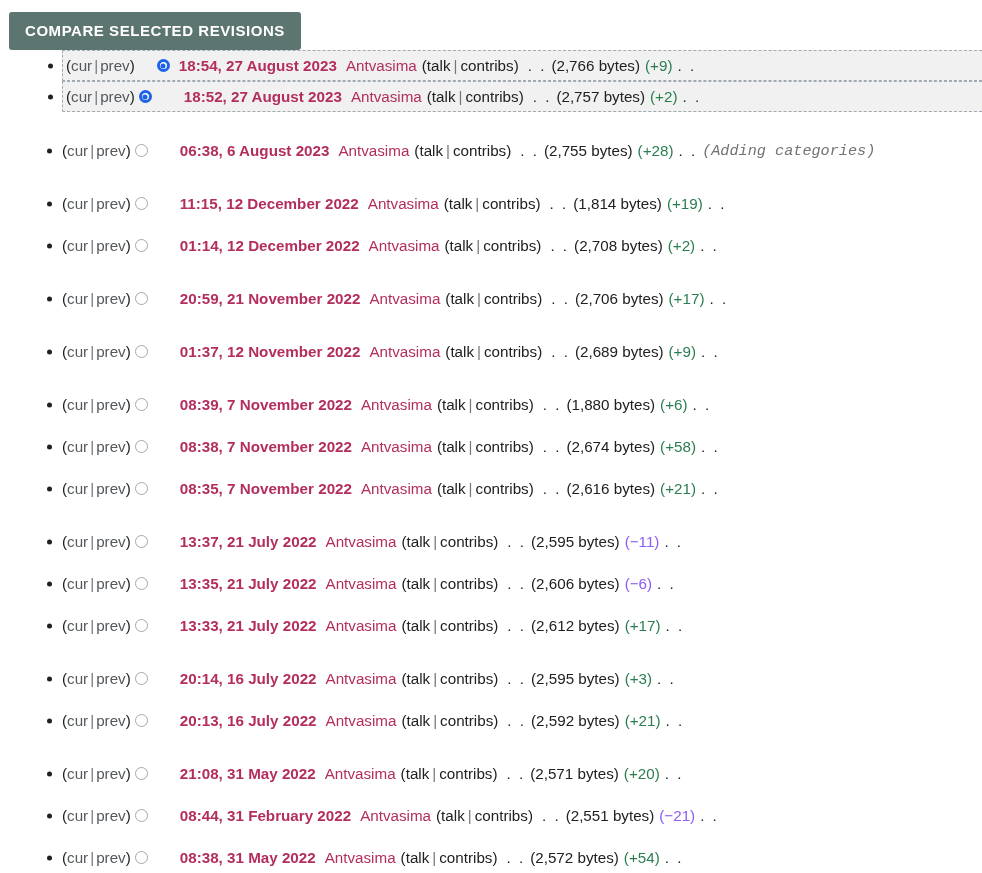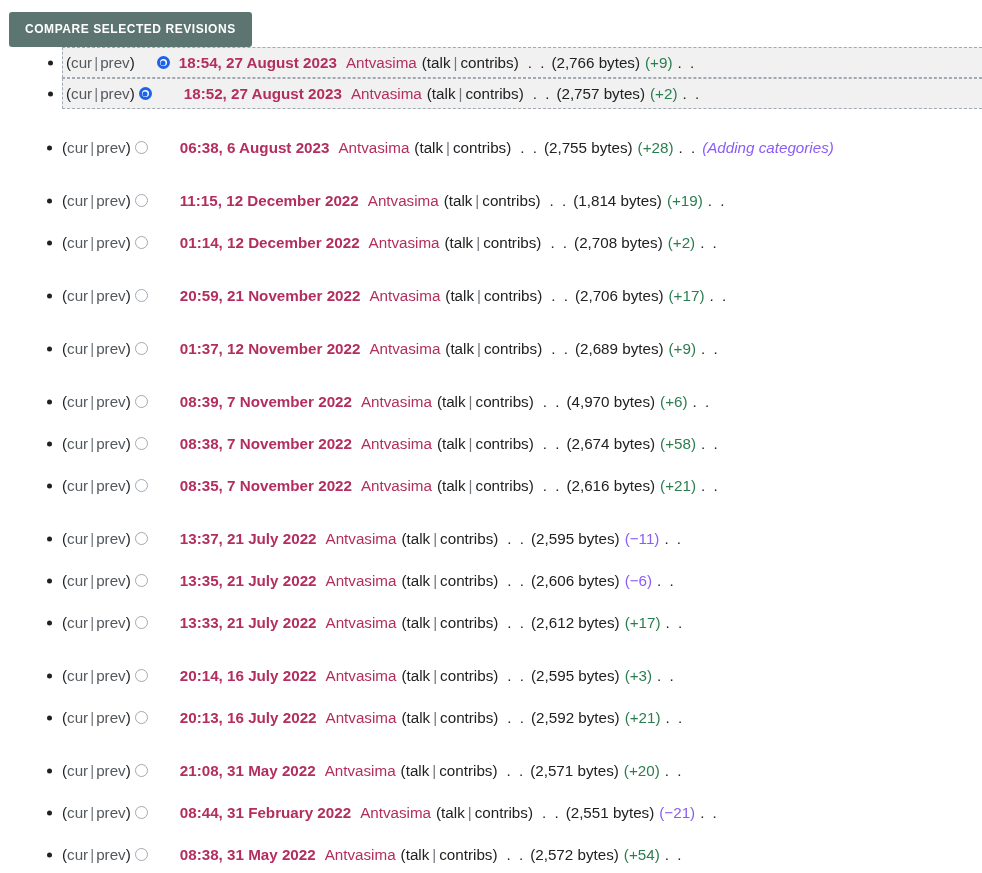--- a/index.html
+++ b/index.html
@@ -19,21 +19,21 @@
 
   
   #compare-bar {
     padding: 12px 0 0 9px;
   }
   #compare-button {
     display: inline-block;
     background: #5d7571;
     color: #ffffff;
     font-family: "Liberation Sans", sans-serif;
-    font-size: 12px;
+    font-size: 15px;
     font-weight: bold;
     letter-spacing: 0.55px;
     text-transform: uppercase;
     border: none;
     border-radius: 3px;
     padding: 11px 16px 12px 16px;
     cursor: pointer;
     line-height: 1;
   }
 
@@ -128,21 +128,21 @@
     text-decoration: none;
     cursor: pointer;
   }
   .paren { color: #202122; }
   .talk  { color: #202122; }
   .pipe  { color: #72777d; padding: 0 3px; }
   .bytes { color: #202122; }
   .dots  { color: #202122; letter-spacing: 2px; }
   .diff-pos { color: #2a7d4f; }
   .diff-neg { color: #8b5cf6; }
-  .comment { color: #8b5cf6; font-style: italic; }
+  .comment { color: #737373; font-style: italic; font-family: Liberation Mono, monospace; }
 
   .sp { display: inline-block; }
   .sp-sm { width: 5px; }
   .sp-md { width: 9px; }
   .sp-lg { width: 16px; }
 </style>
 </head>
 <body>
 
 <div id="compare-bar">
@@ -314,21 +314,21 @@
       <span class="sp sp-lg"></span>
       <span class="sp sp-lg"></span>
       <span class="date">08:39, 7 November 2022</span>
       <span class="sp sp-md"></span>
       <span class="user">Antvasima</span>
       <span class="sp sp-sm"></span>
       <span><span class="paren">(</span><span class="talk">talk</span><span class="pipe">|</span><span class="link">contribs</span><span class="paren">)</span></span>
       <span class="sp sp-md"></span>
       <span class="dots">. .</span>
       <span class="sp sp-sm"></span>
-      <span class="bytes">(4,970 bytes)</span>
+      <span class="bytes">(1,880 bytes)</span>
       <span class="sp sp-sm"></span>
       <span class="diff-pos">(+6)</span>
       <span class="sp sp-sm"></span>
       <span class="dots">. .</span>
     </li>
     <li class="hist-row gap-small">
       <span class="bullet"></span>
       <span class="curprev"><span class="paren">(</span><span class="link">cur</span><span class="sep">|</span><span class="link">prev</span><span class="paren">)</span></span>
       <span class="radio-cell" style="margin-left: 4px;">
         <span class="radio"></span>

